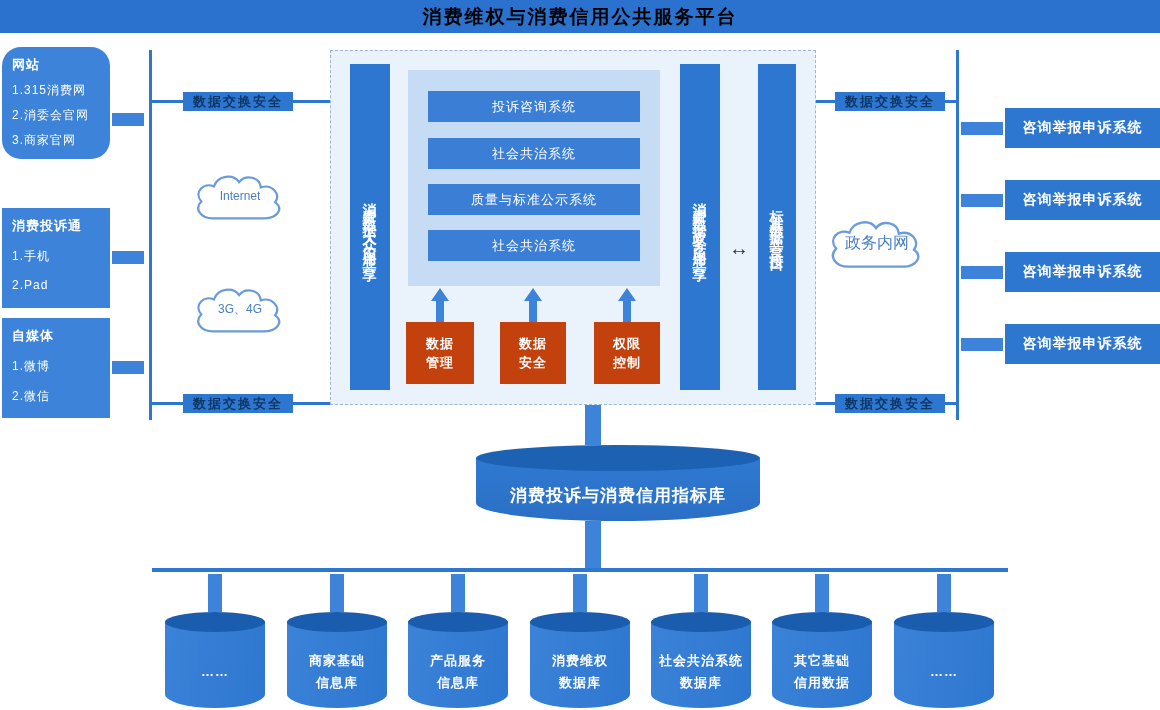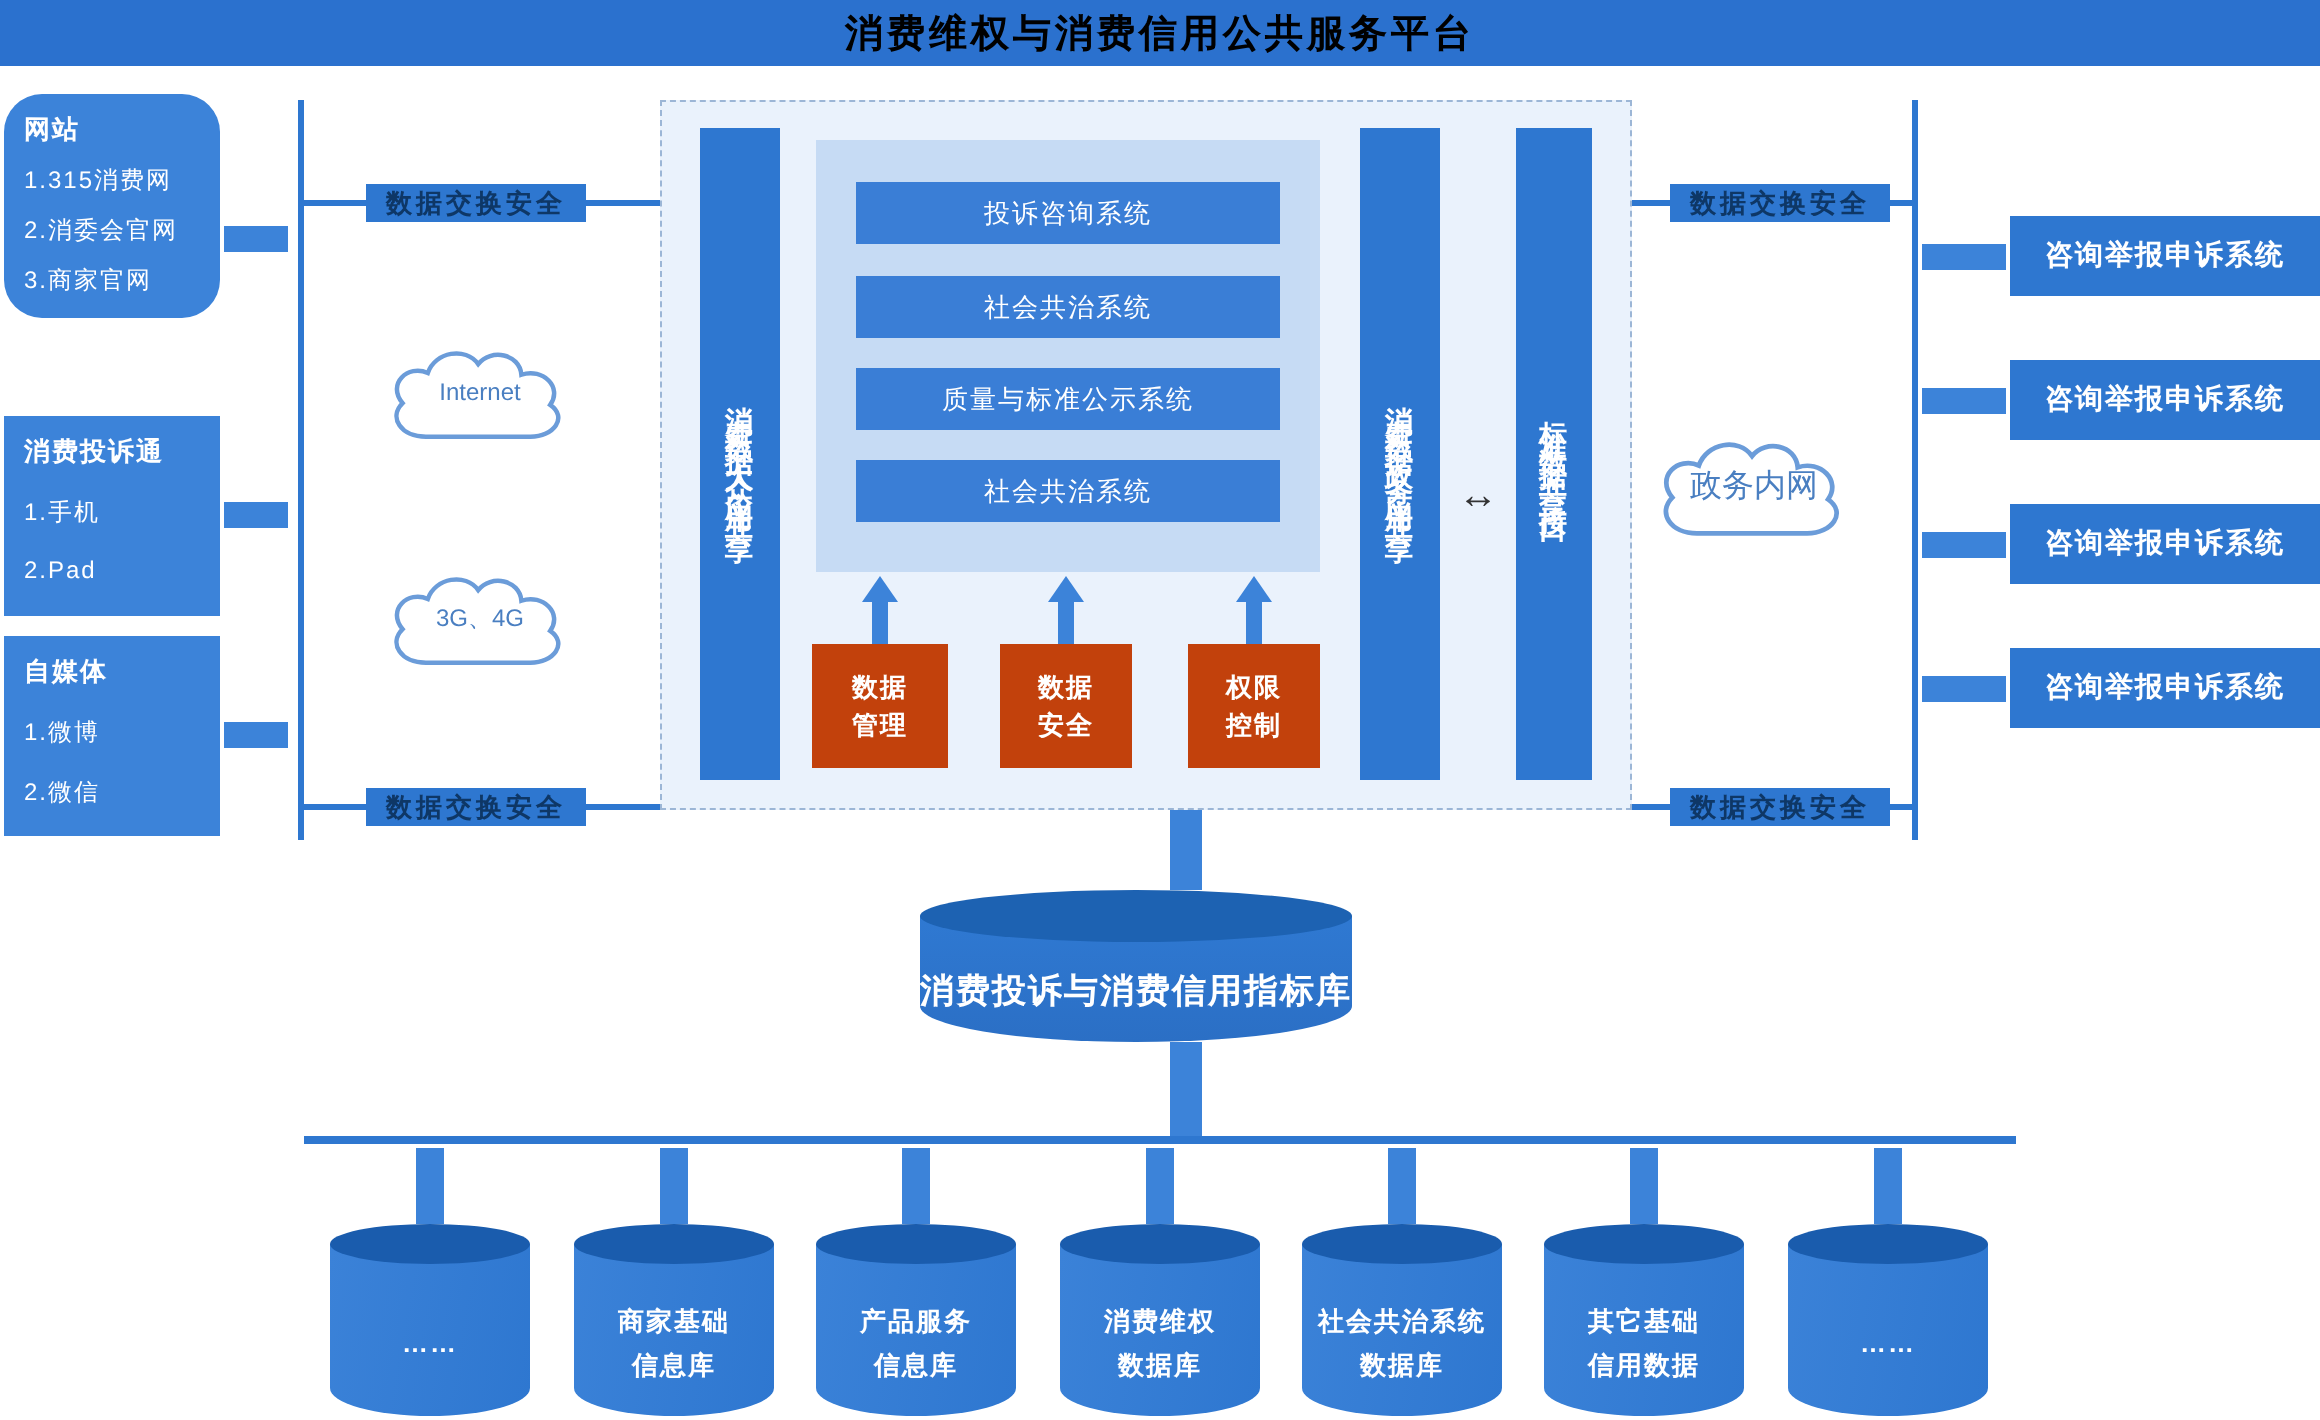--- a/index.html
+++ b/index.html
@@ -168,21 +168,21 @@
   <div class="abs tab" style="left:961px; top:266px; width:42px; height:13px;"></div>
   <div class="abs tab" style="left:961px; top:338px; width:42px; height:13px;"></div>
 
   <div class="abs right-box" style="left:1005px; top:108px; width:155px; height:40px;">咨询举报申诉系统</div>
   <div class="abs right-box" style="left:1005px; top:180px; width:155px; height:40px;">咨询举报申诉系统</div>
   <div class="abs right-box" style="left:1005px; top:252px; width:155px; height:40px;">咨询举报申诉系统</div>
   <div class="abs right-box" style="left:1005px; top:324px; width:155px; height:40px;">咨询举报申诉系统</div>
 
   <div class="abs tab" style="left:585px; top:405px; width:16px; height:40px;"></div>
 
-  <div class="abs" style="left:460px; top:445px; width:216px; height:76px;text-decoration:underline;">
+  <div class="abs" style="left:476px; top:445px; width:284px; height:76px;text-decoration:underline;">
     <div class="ind-body"></div>
     <div class="ind-top"></div>
     <div class="ind-text">消费投诉与消费信用指标库</div>
   </div>
 
   <div class="abs tab" style="left:585px; top:521px; width:16px; height:47px;"></div>
 
   <div class="abs bus" style="left:152px; top:568px; width:856px; height:4px;"></div>
 
   <div class="abs tab" style="left:208px; top:574px; width:14px; height:38px;"></div>

